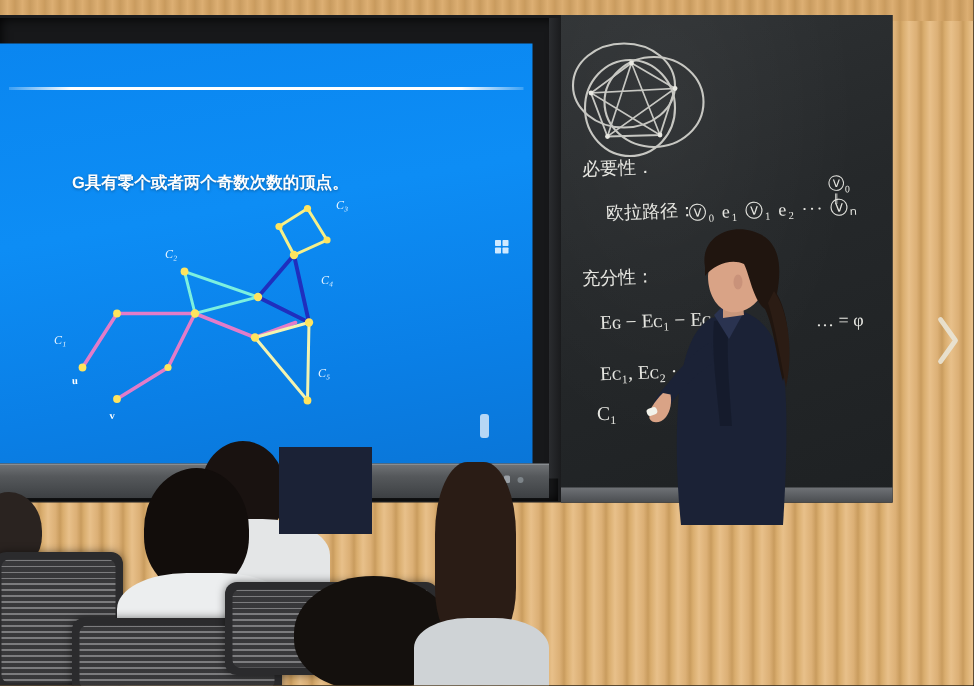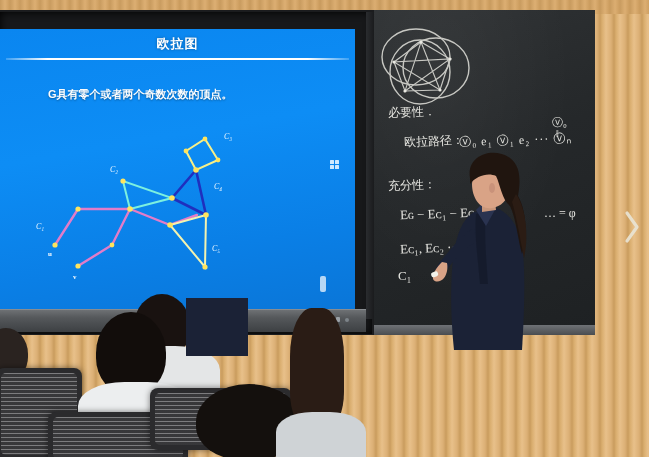--- a/index.html
+++ b/index.html
@@ -44,21 +44,21 @@
   }
   .title-rule{
     position:absolute;left:6px;top:29px;width:343px;height:2px;
     background:linear-gradient(90deg,rgba(255,255,255,.2),#ffffff 12%,#ffffff 88%,rgba(255,255,255,.2));
   }
   .theorem{
     position:absolute;left:14px;top:56px;width:320px;
     color:#fdfdfd;font-weight:bold;font-size:11px;line-height:1.75;
     text-shadow:0 1px 2px rgba(0,0,0,.35);
   }
-  .theorem .l2{display:block;padding-left:34px;}
+  .theorem .l2{display:block;padding-left:34px;margin-top:28px;}
   .grid-icon{
     position:absolute;left:330px;top:131px;width:9px;height:9px;
     display:grid;grid-template-columns:1fr 1fr;grid-template-rows:1fr 1fr;gap:1.5px;
   }
   .grid-icon i{background:#cfe9ff;border-radius:.5px;}
   .scroll-nub{
     position:absolute;left:320px;top:247px;width:6px;height:16px;
     background:rgba(255,255,255,.7);border-radius:2px;
   }
   
@@ -122,21 +122,20 @@
 
   <div class="wall"></div>
   <div class="wall-top"></div>
 
   <div class="board-slab"></div>
 
   <div class="panel">
 
     <div class="panel-screen">
 
-      <div class="slide-title">欧拉图</div>
       <div class="title-rule"></div>
 
       <div class="theorem">
         <span class="l2">G具有零个或者两个奇数次数的顶点。</span>
       </div>
 
       <svg class="graph" viewBox="0 0 355 280">
         <g stroke-linecap="round" fill="none">
 
           <path d="M55 216 L78 180 L130 180" stroke="#e27cc9" stroke-width="2.4"></path>

